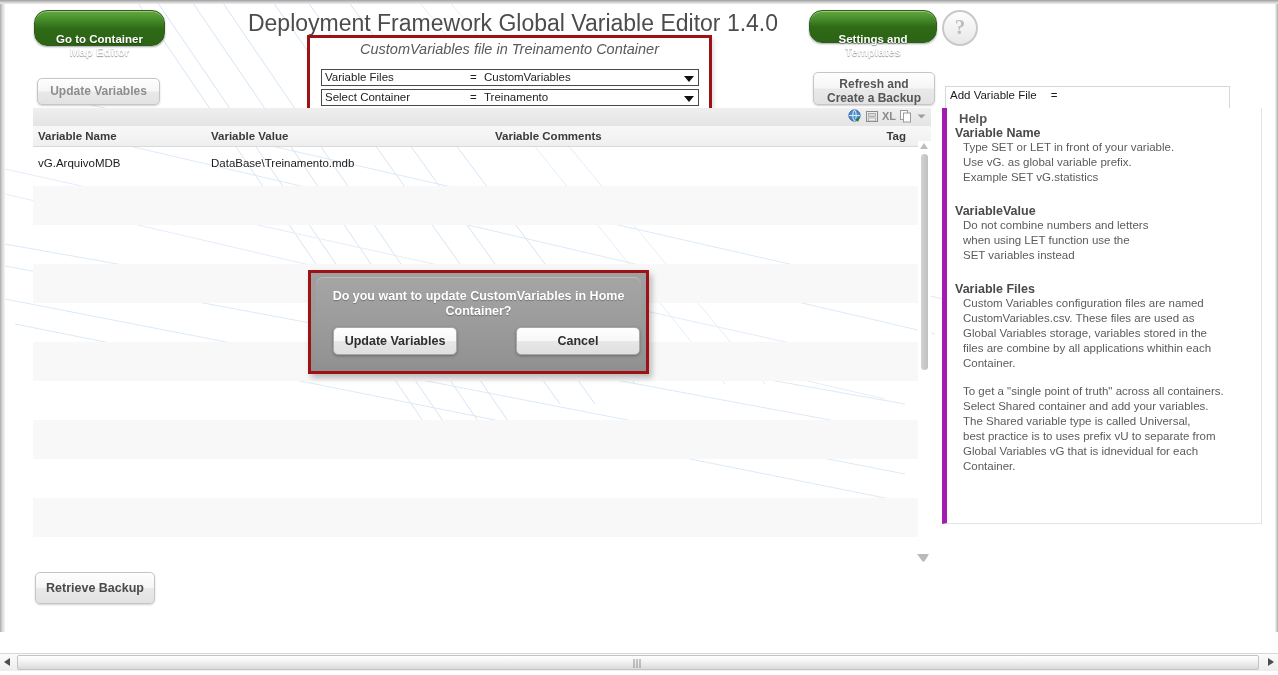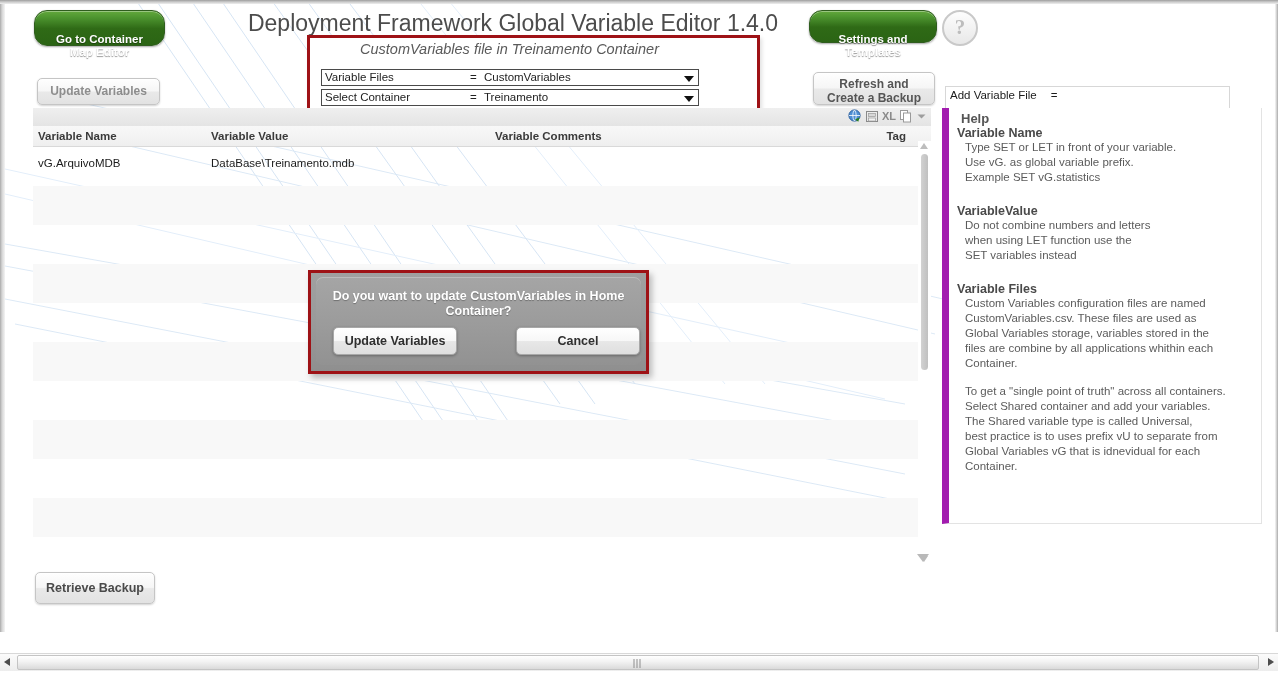--- a/index.html
+++ b/index.html
@@ -96,21 +96,21 @@
     box-sizing: border-box;
     cursor: pointer;
     line-height: 14px;
   }
   #update-vars-top { left: 32px; top: 74px; width: 123px; height: 27px; padding-top: 5px; color: #8d8d8d; }
   #refresh-backup-btn { left: 808px; top: 68px; width: 122px; height: 33px; padding-top: 4px; color: #555555; }
   #retrieve-backup-btn { left: 30px; top: 568px; width: 120px; height: 32px; padding-top: 8px; color: #4a4a4a; font-size: 12.5px; }
 
   
   .selector-panel {
-    position: absolute; left: 302px; top: 31px; width: 453px; height: 76px;
+    position: absolute; left: 302px; top: 31px; width: 405px; height: 76px;
     border: 3px solid #9e1216;
     background: #ffffff;
     box-sizing: border-box;
     box-shadow: 2px 3px 4px rgba(0,0,0,.12);
   }
   .selector-caption {
     position: absolute; left: 0; top: 3px; width: 399px;
     text-align: center;
     font-style: italic;
     font-size: 14.5px;
@@ -238,21 +238,21 @@
     box-sizing: border-box;
     font-size: 11.5px;
     color: #1b1b1b;
     padding: 2px 0 0 4px;
     cursor: text;
   }
   .addfile-eq { margin-left: 14px; }
 
   .help-panel {
     position: absolute; left: 937px; top: 104px; width: 320px; height: 416px;
-    border-left: 7px solid #a21caf;
+    border-left: 5px solid #a21caf;
     border-right: 1px solid #e3e3e3;
     border-bottom: 1px solid #e3e3e3;
     box-sizing: border-box;
     padding: 2px 0 0 8px;
     background: #ffffff;
   }
   .help-h1 { font-size: 13px; font-weight: bold; color: #555555; margin: 1px 0 0 4px; }
   .help-h2 { font-size: 12.5px; font-weight: bold; color: #4a4a4a; margin: 0 0 0 0; }
   .help-h2.sp { margin-top: 19px; }
   .help-p {

